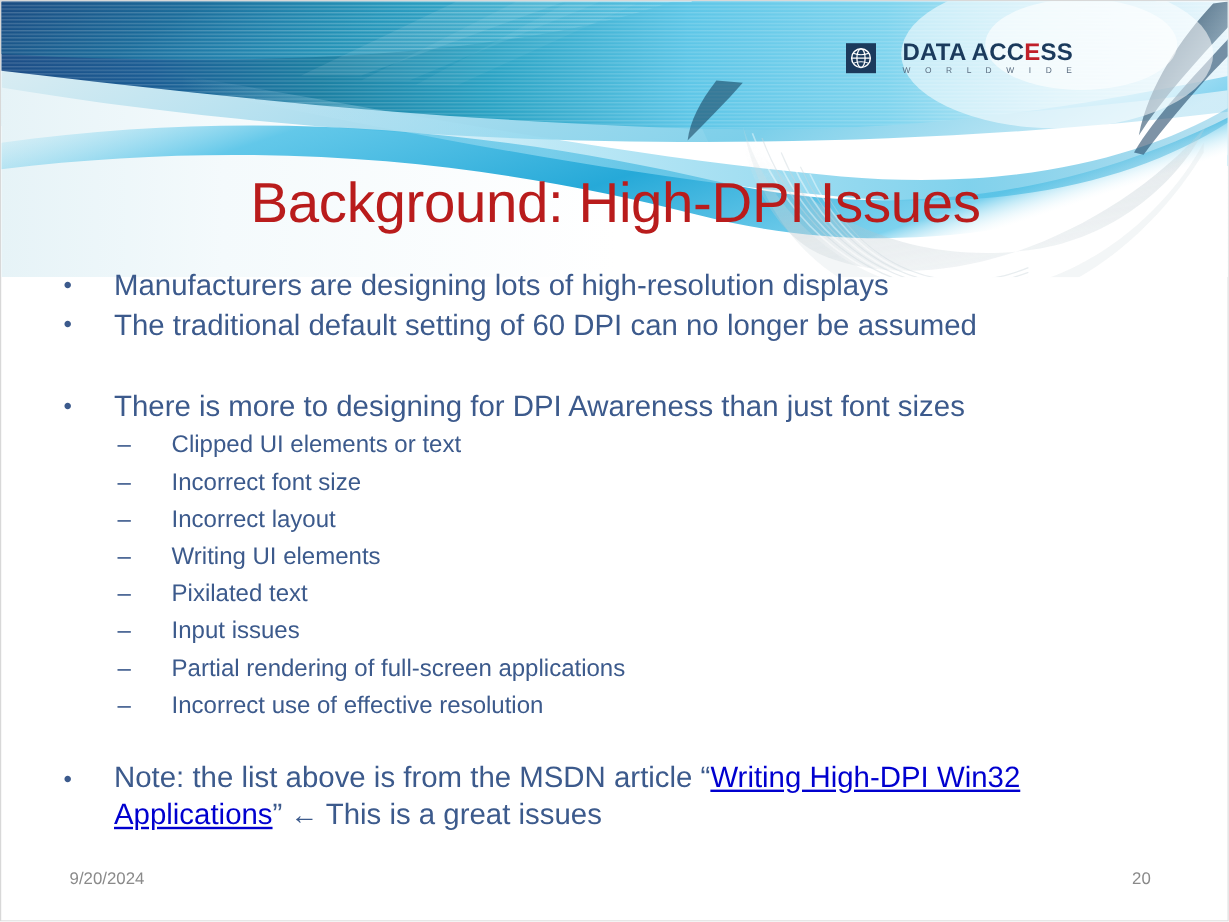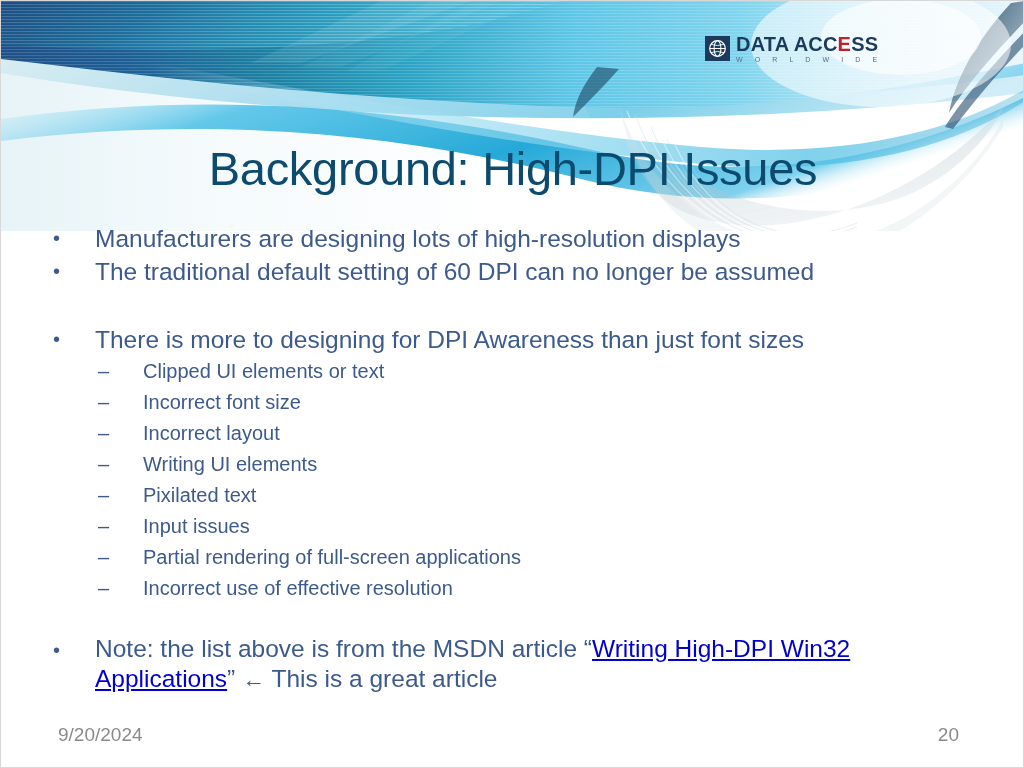--- a/index.html
+++ b/index.html
@@ -32,21 +32,21 @@
 
   
   #logo {
     position: absolute;
     left: 704px;
     top: 31px;
     width: 182px;
     height: 32px;
     display: flex;
     align-items: center;
-    gap: 6px;
+    gap: 22px;
   }
   #logo .globe-box {
     width: 25px;
     height: 25px;
     background: #1b3a5c;
     display: flex;
     align-items: center;
     justify-content: center;
     flex: none;
   }
@@ -72,21 +72,21 @@
   
   #title {
     position: absolute;
     left: 0;
     top: 140px;
     width: 1024px;
     text-align: center;
     font-family: "Liberation Sans", sans-serif;
     font-size: 47px;
     font-weight: normal;
-    color: #0c4a6e;
+    color: #b91c1c;
     letter-spacing: -0.3px;
     white-space: nowrap;
   }
 
   
   #content {
     position: absolute;
     left: 52px;
     top: 221px;
     width: 930px;
@@ -132,21 +132,21 @@
   .arrow { font-size: 23px; }
 
   
   #footer {
     position: absolute;
     left: 0;
     top: 718px;
     width: 1016px;
     height: 30px;
     font-family: "Liberation Sans", sans-serif;
-    font-size: 19px;
+    font-size: 14px;
     color: #8a8a8a;
   }
   #footer .fdate { position: absolute; left: 57px; top: 5px; }
   #footer .fcenter {
     position: absolute; left: 0; top: 5px; width: 1024px;
     text-align: center;
   }
   #footer .fnum { position: absolute; right: 58px; top: 5px; }
 </style>
 </head>
@@ -354,21 +354,21 @@
     </div>
     <div class="l2">
       <span class="mk">–</span>
       <span class="tx">Incorrect use of effective resolution</span>
     </div>
 
     <div class="gap-md"></div>
 
     <div class="l1 note">
       <span class="mk">•</span>
-      <span class="tx"><span>Note: the list above is from the MSDN article “</span><a class="note-link" href="#">Writing High-DPI Win32 Applications</a><span>” </span><span class="arrow">←</span><span> This is a great article</span></span>
+      <span class="tx"><span>Note: the list above is from the MSDN article “</span><a class="note-link" href="#">Writing High-DPI Win32 Applications</a><span>” </span><span class="arrow">←</span><span> This is a great issues</span></span>
     </div>
   </div>
 
   <div id="footer">
     <div class="fdate">9/20/2024</div>
     <div class="fnum">20</div>
   </div>
 
 </div>
 

